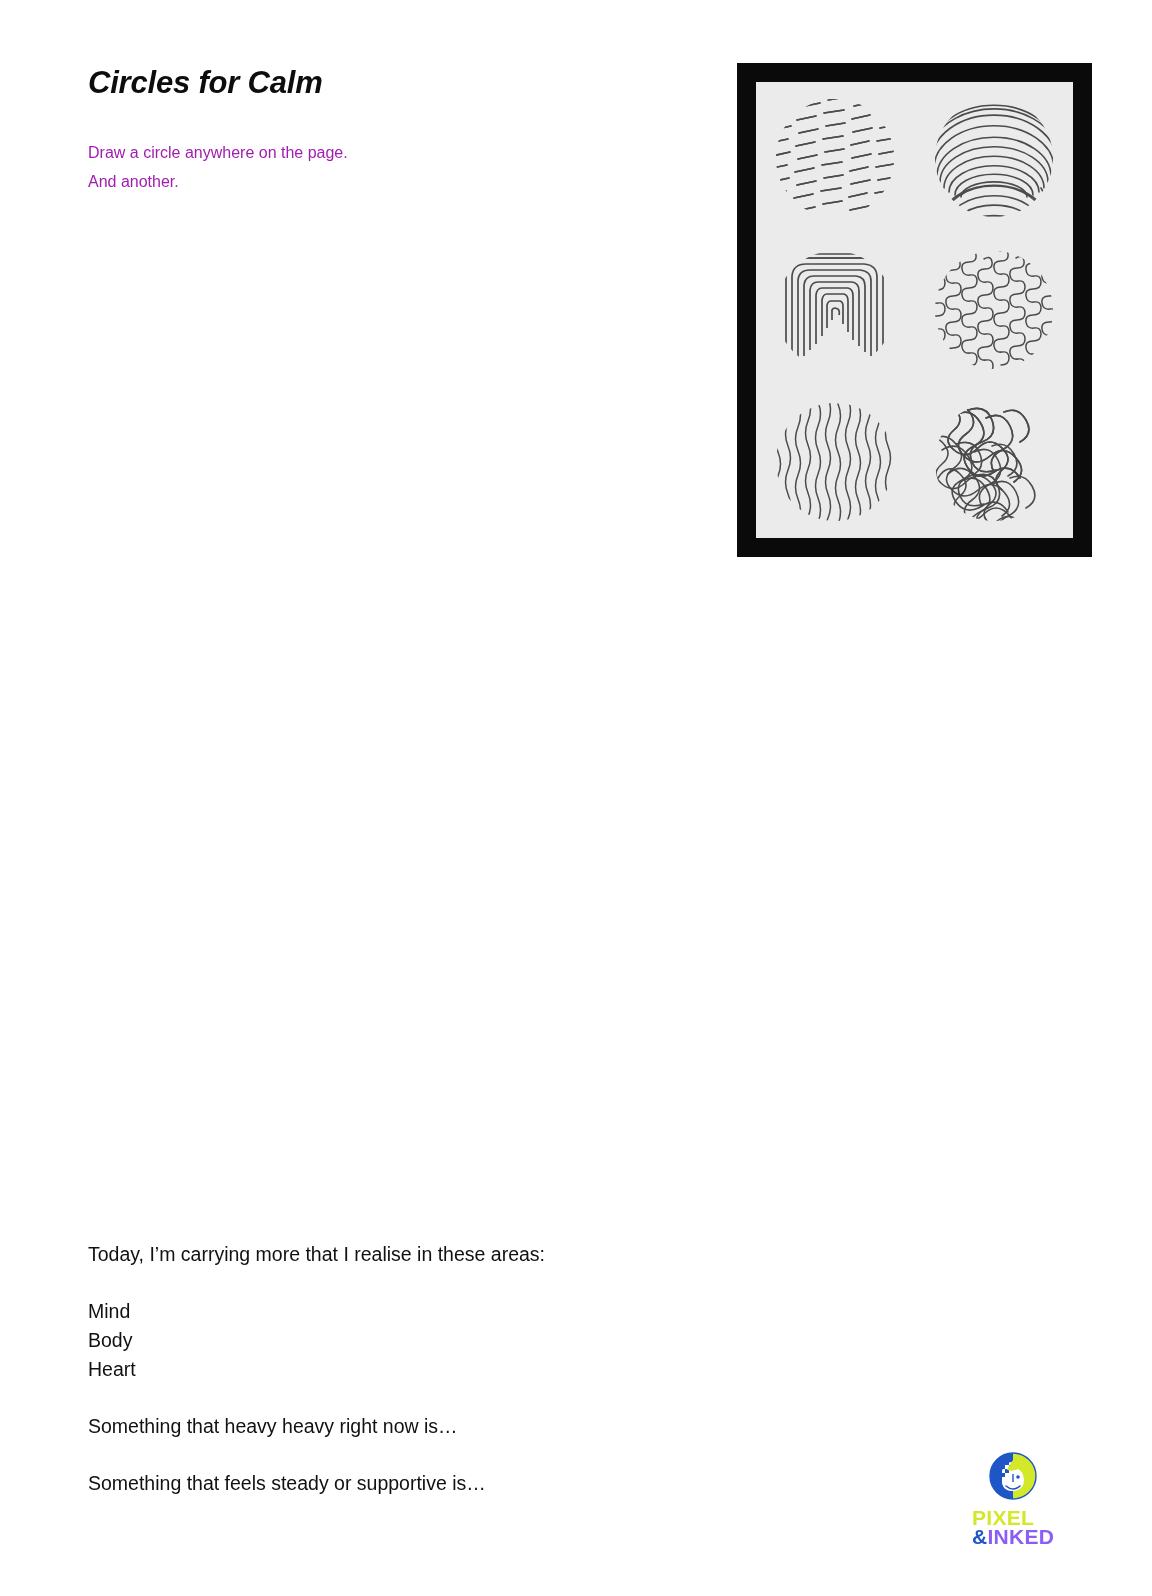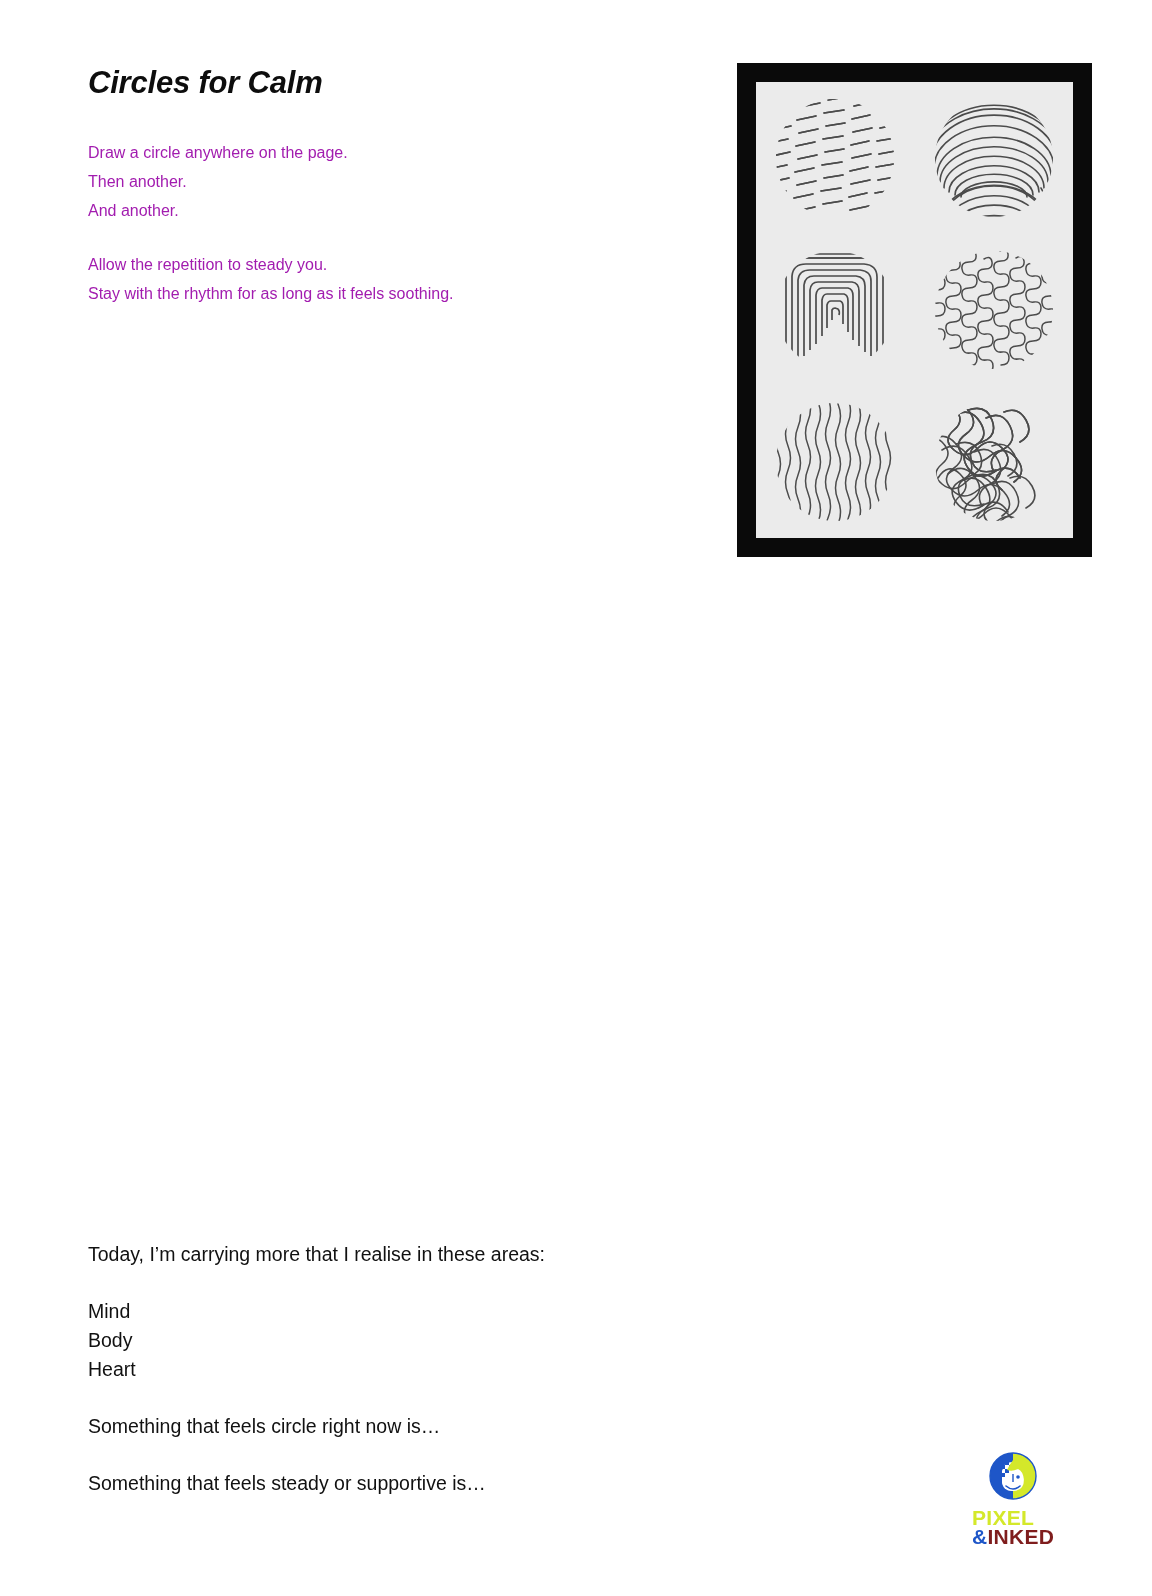--- a/index.html
+++ b/index.html
@@ -120,41 +120,36 @@
   }
   .brand-top {
     font-size: 21px;
     color: #d4e82a;
   }
   .brand-bottom {
     font-size: 21px;
     white-space: nowrap;
   }
   .brand-amp { color: #1e56c8; }
-  .brand-inked { color: #7f1d1d; }
+  .brand-inked { color: #8b5cf6; }
 </style>
 </head>
 <body>
 
 <div class="page">
 
   <div class="text-column">
     <h1 class="page-title">Circles for Calm</h1>
 
     <p class="para">
       <span class="ln">Draw a circle anywhere on the page.</span>
-      <span class="ln">Then another.</span>
       <span class="ln">And another.</span>
     </p>
 
 
-    <p class="para">
-      <span class="ln">Allow the repetition to steady you.</span>
-      <span class="ln">Stay with the rhythm for as long as it feels soothing.</span>
-    </p>
   </div>
 
   <div class="art-frame">
     <div class="art-inner">
       <svg viewBox="0 0 317 456" preserveAspectRatio="none" aria-hidden="true">
         <defs>
           <clipPath id="c1">
               <circle cx="79" cy="76" r="59"></circle>
             </clipPath>
           <clipPath id="c2">
@@ -320,21 +315,21 @@
 
   <div class="prompt-column">
     <p class="prompt-lead">Today, I’m carrying more that I realise in these areas:</p>
 
     <ul class="area-list">
       <li>Mind</li>
       <li>Body</li>
       <li>Heart</li>
     </ul>
 
-    <p class="prompt-q">Something that feels circle right now is…</p>
+    <p class="prompt-q">Something that heavy heavy right now is…</p>
     <p class="prompt-q">Something that feels steady or supportive is…</p>
   </div>
 
   <div class="brand">
     <svg class="brand-mark" viewBox="0 0 48 48">
       <circle cx="24" cy="24" r="23" fill="#d4e82a"></circle>
       <path d="M24,1 A23,23 0 0 0 24,47 Z" fill="#1e56c8"></path>
       <path d="M24,10 q-9,0 -11,9 l0,10 q0,10 11,10 q11,0 11,-12 l0,-8 q-2,-9 -11,-9 Z" fill="#ffffff"></path>
       <path d="M24,10 A14,16 0 0 0 13,20 L13,30 A12,10 0 0 0 24,39 Z" fill="#ffffff"></path>
       <g fill="#1e56c8">

